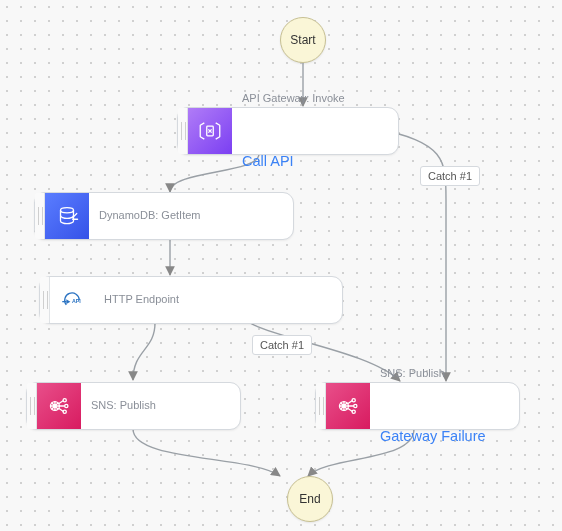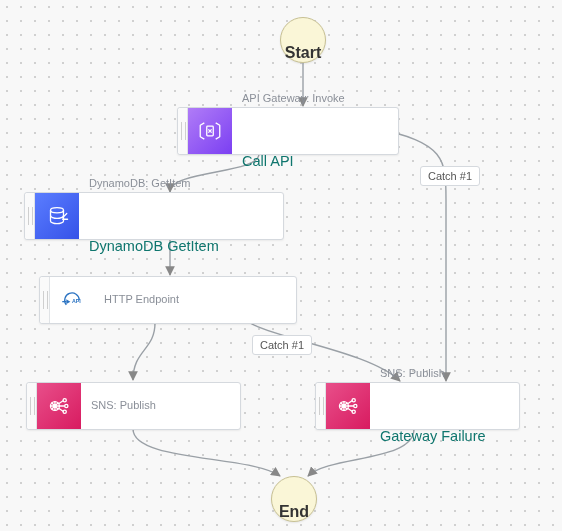--- a/index.html
+++ b/index.html
@@ -21,33 +21,32 @@
     pointer-events: none;
   }
 
   .terminal {
     position: absolute;
     width: 46px; height: 46px;
     border-radius: 50%;
     background: #faf6d7;
     border: 1px solid #c7c093;
     display: flex;
-    align-items: flex-end;
+    align-items: center;
     justify-content: center;
-    font-size: 16px;
+    font-size: 12px;
     color: #333;
     box-shadow: 0 1px 2px rgba(0,0,0,0.08);
-    font-weight: bold;
   }
 
   .node {
     position: absolute;
     background: #fff;
     border: 1px solid #d5d9de;
-    border-radius: 3px;
+    border-radius: 11px;
     display: flex;
     align-items: stretch;
     height: 48px;
     box-shadow: 0 1px 2px rgba(0,0,0,0.06);
   }
   .handle {
     width: 10px;
     border-right: 1px solid #e0e3e6;
     background:
       linear-gradient(#cfcfcf,#cfcfcf) 50% 38%/2px 12px no-repeat,
@@ -75,21 +74,21 @@
     min-width: 0;
   }
   .subtitle {
     font-size: 11px;
     color: #8a8f98;
     line-height: 1.2;
     white-space: nowrap;
   }
   .title {
     font-size: 14.5px;
-    color: #0f766e;
+    color: #3b82f6;
     line-height: 1.25;
     white-space: nowrap;
     margin-top: 46px;
   }
 
   .grad-purple { background: linear-gradient(135deg,#b07cf7,#7b3ff2); }
   .grad-blue   { background: linear-gradient(135deg,#5a7dff,#3552e8); }
   .grad-pink   { background: linear-gradient(135deg,#e84f8a,#d81b60); }
   .icon-white  { background: #fff; }
 
@@ -140,39 +139,38 @@
       <path d="M14 14 L18 18 M18 14 L14 18"></path>
     </g>
       </svg>
   </div>
   <div class="textbox">
     <div class="subtitle">API Gateway: Invoke</div>
     <div class="title">Call API</div>
   </div>
 </div>
 
-<div class="node" style="left:24px; top:192px; width:260px;">
+<div class="node" style="left:34px; top:192px; width:260px;">
   <div class="handle"></div>
   <div class="iconbox grad-blue">
     <svg viewBox="0 0 32 32">
         <g fill="none" stroke="#fff" stroke-width="1.6">
       <ellipse cx="16" cy="9" rx="8" ry="3.2"></ellipse>
       <path d="M8 9 V22 C8 24 12 25.5 16 25.5 C20 25.5 24 24 24 22 V9"></path>
       <path d="M8 15.5 C8 17.5 12 19 16 19 C20 19 24 17.5 24 15.5"></path>
       <path d="M23 18 L28 13 M23 20 L29 20" stroke-linecap="round"></path>
     </g>
       </svg>
   </div>
   <div class="textbox">
     <div class="subtitle">DynamoDB: GetItem</div>
-    <div class="title">DynamoDB GetItem</div>
-  </div>
-</div>
-
-<div class="node" style="left:39px; top:276px; width:258px;">
+  </div>
+</div>
+
+<div class="node" style="left:39px; top:276px; width:304px;">
   <div class="handle"></div>
   <div class="iconbox icon-white">
     <svg viewBox="0 0 32 32">
         <g fill="none" stroke="#2b73c2" stroke-width="1.6">
       <path d="M9 22 A9 9 0 1 1 25 16"></path>
       <path d="M4 18 L9 18" marker-end=""></path>
       <polygon points="9,15 14,18 9,21" fill="#2b73c2" stroke="none"></polygon>
       <text x="16" y="20" font-size="6.5" fill="#2b73c2" stroke="none" font-weight="600">API</text>
     </g>
       </svg>
@@ -221,15 +219,15 @@
   </div>
 </div>
 
 <div class="edge-label" style="left:420px; top:166px;">
   <span>Catch #1</span>
 </div>
 <div class="edge-label" style="left:252px; top:335px;">
   <span>Catch #1</span>
 </div>
 
-<div class="terminal" style="left:271px; top:476px;">
+<div class="terminal" style="left:287px; top:476px;">
   <span>End</span>
 </div>
 
 </body></html>

